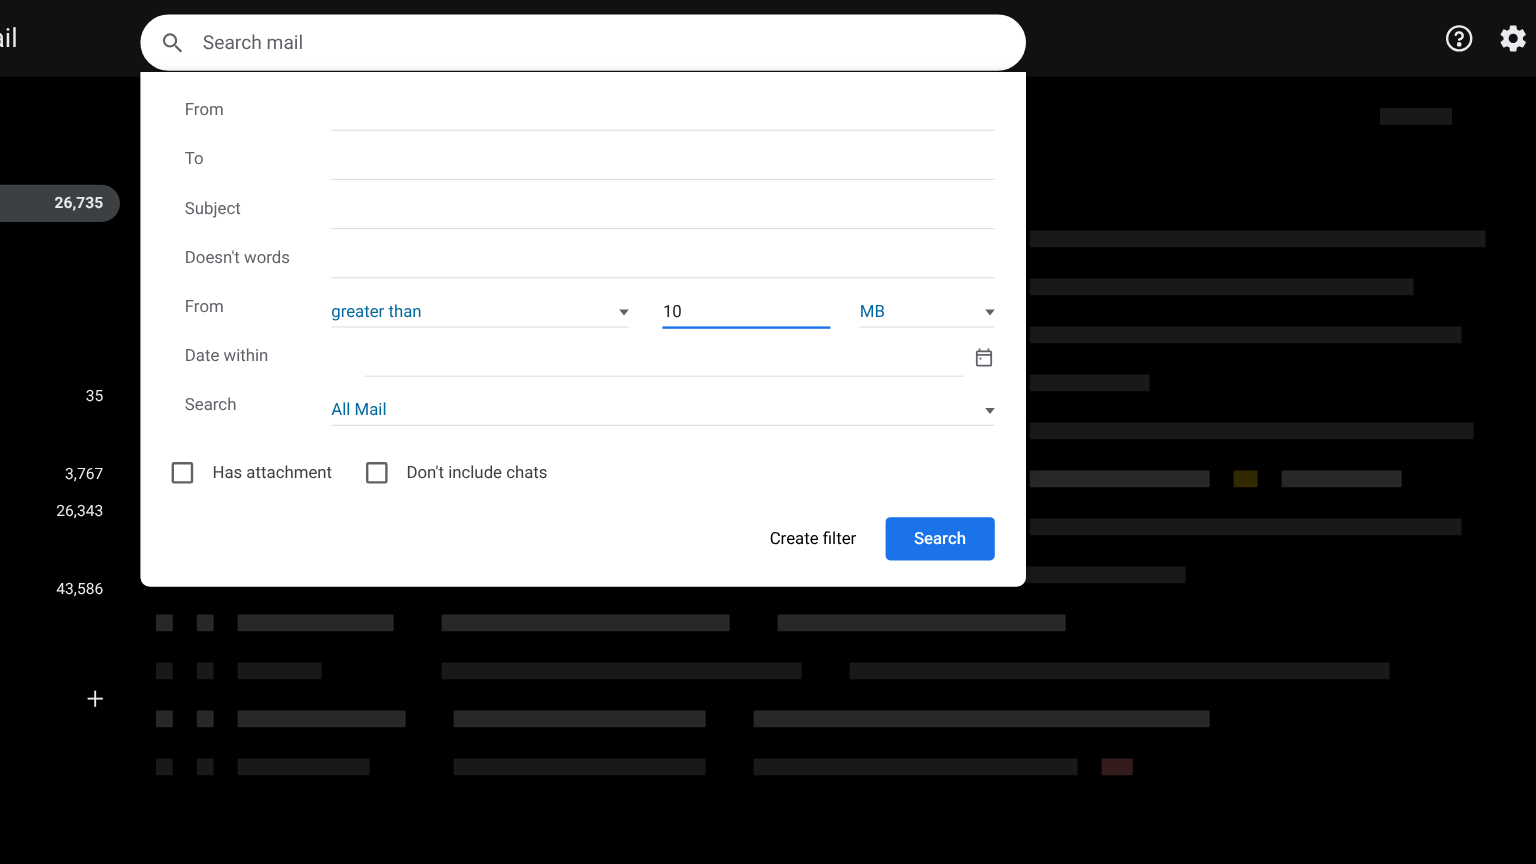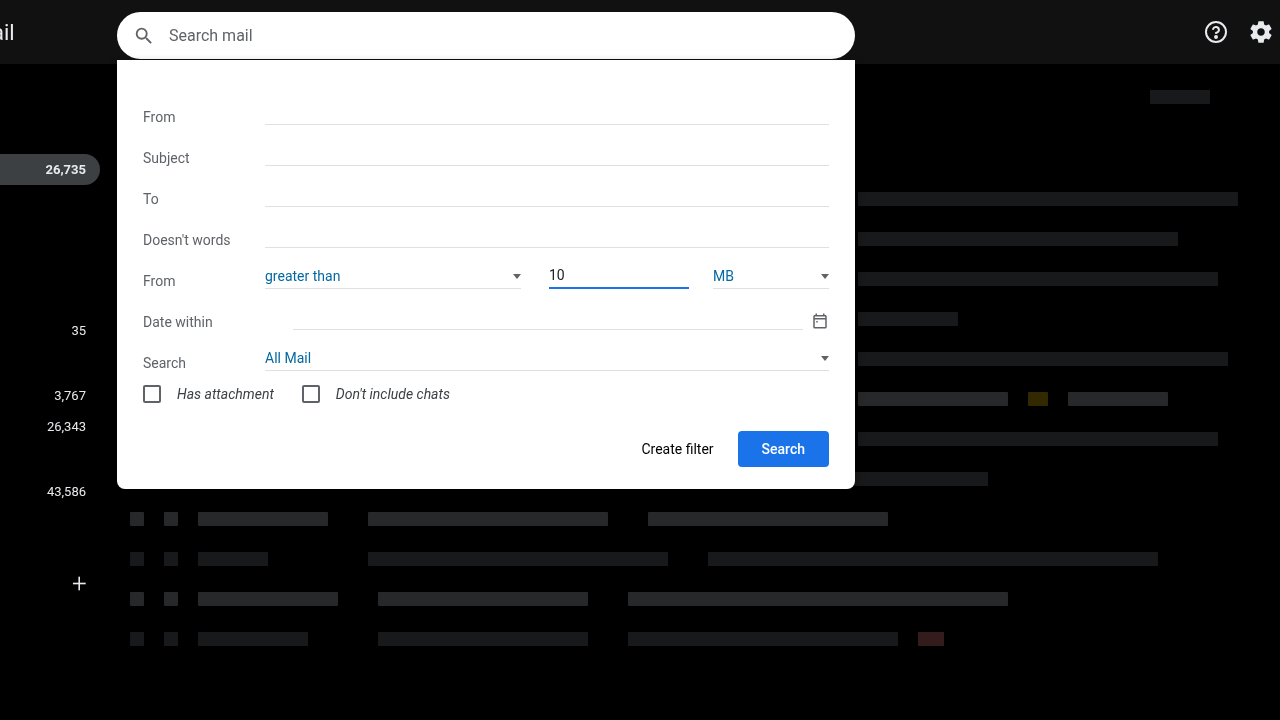--- a/index.html
+++ b/index.html
@@ -16,33 +16,33 @@
 .topright svg { color: #e8eaed; width: 24px; height: 24px; }
 
 
 .sidebar { position: absolute; left: -10px; top: 70px; width: 110px; }
 .sidebar-item { display: flex; justify-content: flex-end; padding: 6px 14px 6px 0; color: #e8eaed; font-size: 13px; }
 .sidebar-item.badge { background: #3c4043; border-radius: 0 16px 16px 0; padding: 8px 14px 8px 0; font-weight: 700; font-size: 13px;}
 .plus-icon { position: absolute; left: 72px; top: 568px; color: #e8eaed; font-size: 26px; font-weight: 300; }
 
 
 .panel { position: absolute; left: 117px; top: 60px; width: 738px; background: #fff; border-radius: 0 0 8px 8px; box-shadow: 0 4px 10px rgba(0,0,0,0.4); padding: 24px 26px 22px 26px; }
-.row { display: flex; align-items: flex-end; min-height: 41px; }
+.row { display: flex; align-items: flex-start; min-height: 41px; margin-left: 11px; }
 .row-label { width: 122px; color: #5f6368; font-size: 14px; flex-shrink: 0; }
 .row-input { flex: 1; border: none; border-bottom: 1px solid #e0e0e0; font-size: 14px; padding: 4px 0; outline: none; color: #202124; }
 .select { display: flex; align-items: center; justify-content: space-between; border-bottom: 1px solid #e0e0e0; padding: 4px 0; font-size: 14px; color: #0369a1; cursor: pointer; }
 .select .dd-icon { border-left: 4px solid transparent; border-right: 4px solid transparent; border-top: 5px solid #5f6368; }
 .size-row .select:first-of-type { width: 256px; }
 .size-input { width: 140px; margin-left: 28px; border: none; border-bottom: 2px solid #1a73e8; font-size: 14px; padding: 4px 0; outline: none; color: #202124; }
 .size-unit { width: 116px; margin-left: 24px; }
 .date-select { width: 256px; }
 .date-input { flex: 1; margin-left: 28px; border: none; border-bottom: 1px solid #e0e0e0; font-size: 14px; padding: 4px 0; outline: none; }
 .cal-icon { width: 18px; height: 18px; color: #5f6368; margin-left: 8px; }
 .search-select { flex: 1; }
-.checks { display: flex; align-items: flex-end; gap: 28px; margin-top: 14px; font-style: italic; }
+.checks { display: flex; align-items: flex-end; gap: 28px; margin-top: 14px; }
 .check { display: flex; align-items: center; gap: 16px; cursor: pointer; }
 .checkbox { width: 18px; height: 18px; border: 2px solid #5f6368; border-radius: 2px; }
 .check-label { font-size: 14px; color: #3c4043; }
 .actions { display: flex; justify-content: flex-end; align-items: center; gap: 24px; margin-top: 28px; }
 .link-btn { color: #000000; font-size: 14px; cursor: pointer; background: none; border: none; }
 .primary-btn { background: #1a73e8; color: #fff; border: none; border-radius: 4px; padding: 10px 24px; font-size: 14px; font-weight: 500; cursor: pointer; }
 
 
 .bg-content { position: absolute; left: 130px; top: 70px; right: 30px; bottom: 0; opacity: 0.25; }
 .bg-row { display: flex; gap: 20px; margin-bottom: 22px; height: 18px; align-items: center; }
@@ -164,25 +164,25 @@
   <div class="sidebar-item">43,586</div>
 </div>
 <div class="plus-icon">+</div>
 
 <div class="panel">
   <div class="row">
     <div class="row-label">From</div>
     <input class="row-input" style="">
   </div>
   <div class="row">
+    <div class="row-label">To</div>
+    <input class="row-input" style="">
+  </div>
+  <div class="row">
     <div class="row-label">Subject</div>
-    <input class="row-input" style="">
-  </div>
-  <div class="row">
-    <div class="row-label">To</div>
     <input class="row-input" style="">
   </div>
   <div class="row">
     <div class="row-label">Doesn't words</div>
     <input class="row-input" style="">
   </div>
   <div class="row size-row">
     <div class="row-label">From</div>
     <div class="select" style="width:256px">
       <span>greater than</span>

